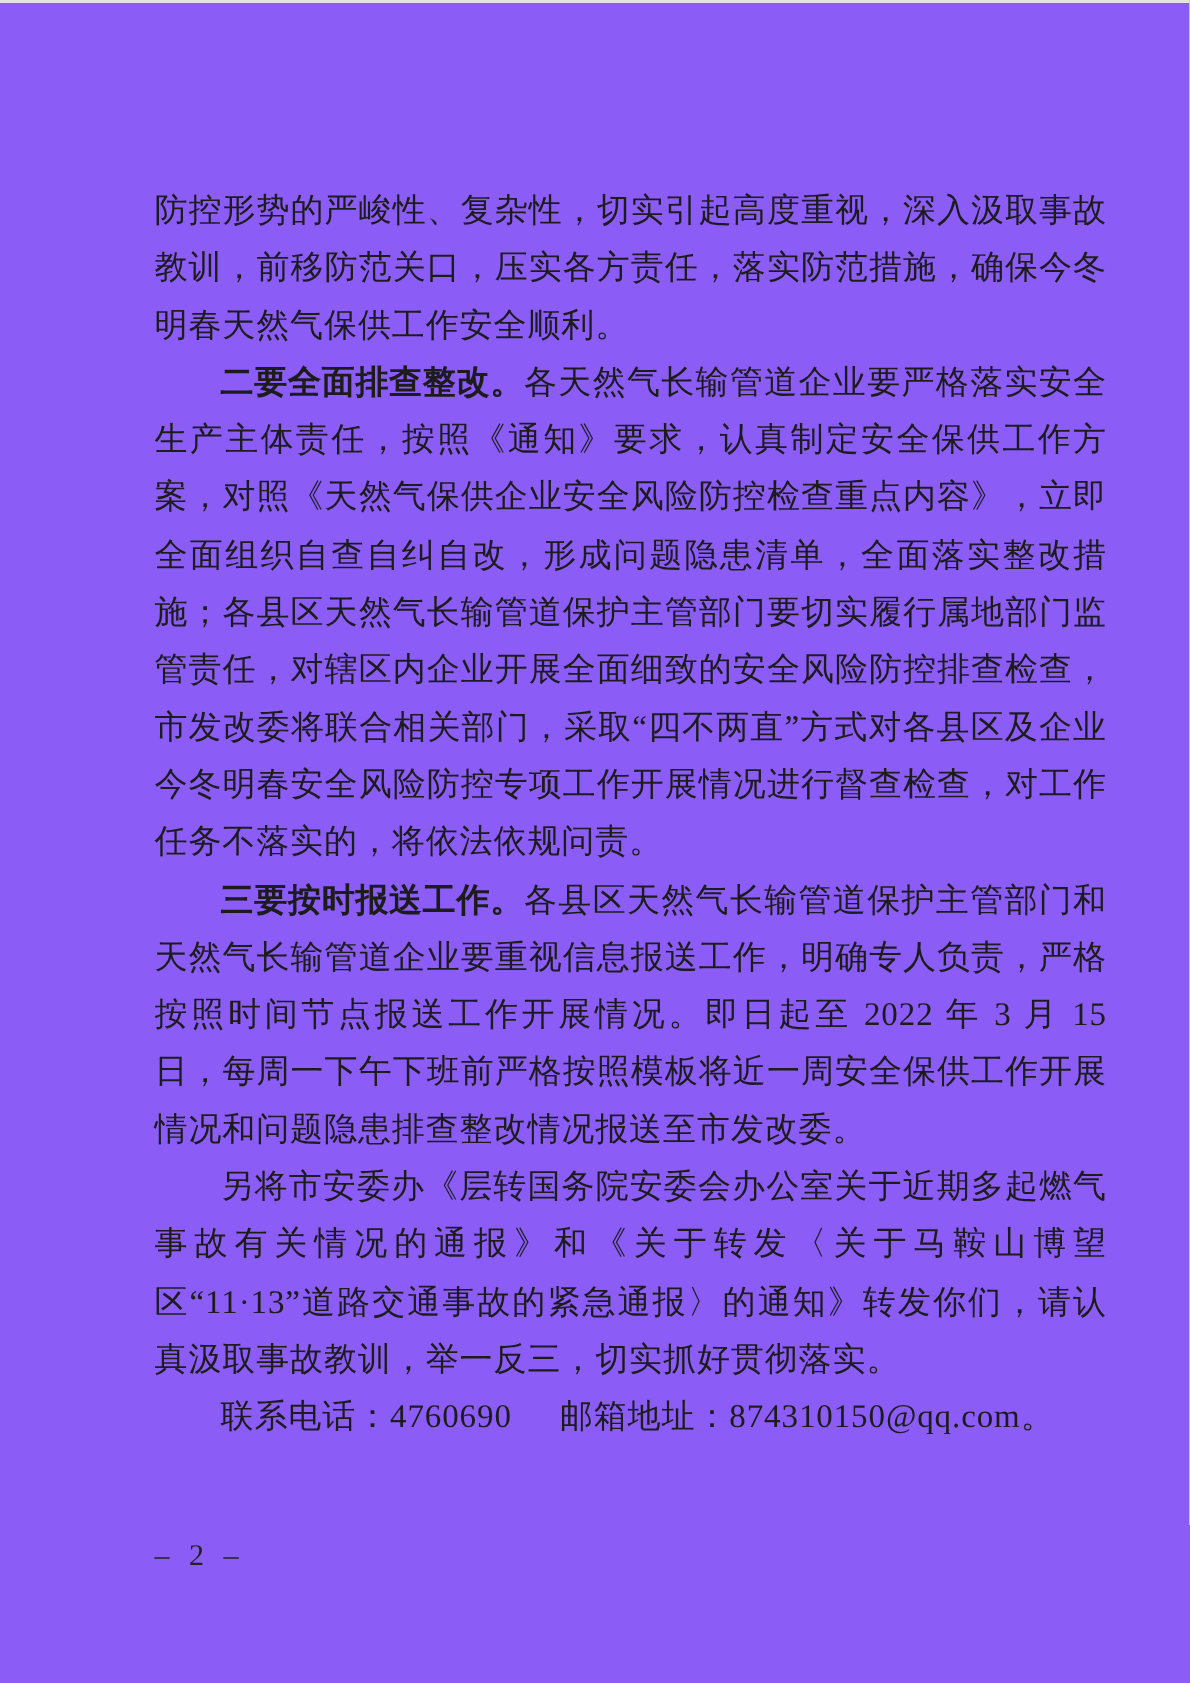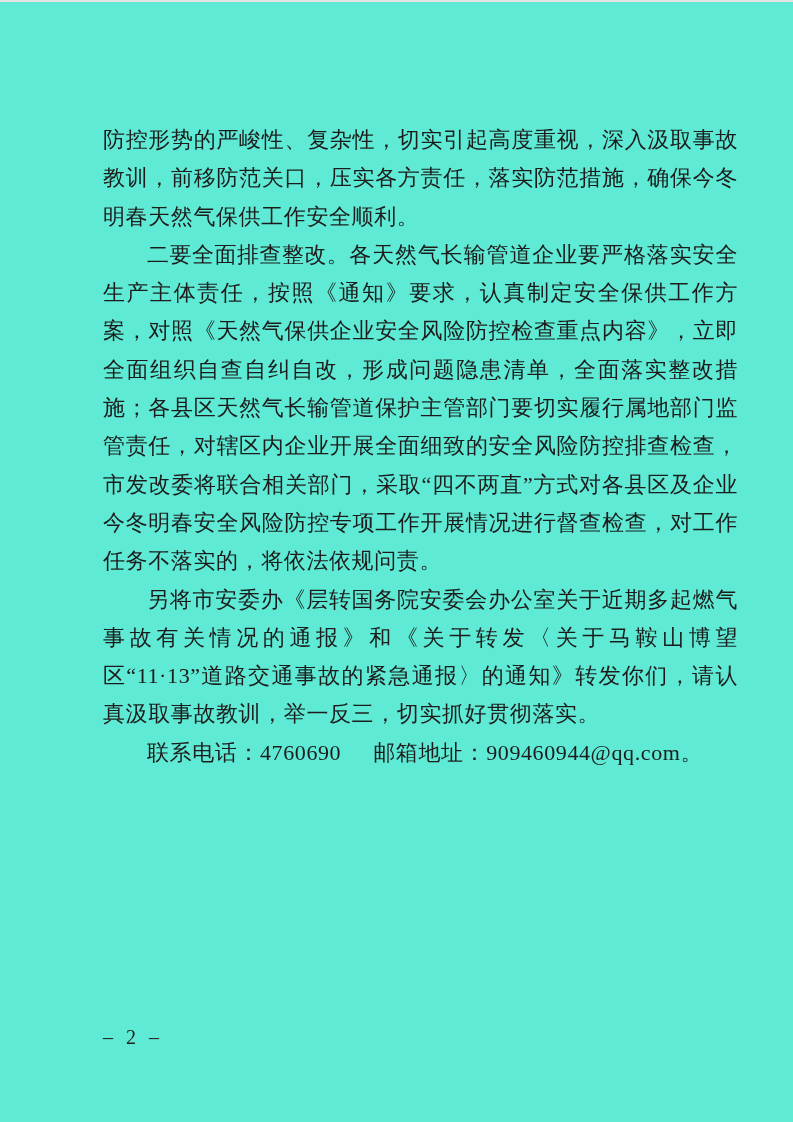--- a/index.html
+++ b/index.html
@@ -1,21 +1,21 @@
 <!DOCTYPE html>
 <html><head>
   <meta charset="utf-8">
   <style>
     * { box-sizing: border-box; }
     html, body { margin: 0; padding: 0; background: #ffffff; }
     .page {
       position: relative;
       width: 793px;
       height: 1122px;
-      background: #5eead4;
+      background: #8b5cf6;
       overflow: hidden;
       font-family: "Liberation Serif", "DejaVu Serif", serif;
       color: #1c1c1c;
     }
     .top-edge {
       position: absolute;
       top: 0; left: 0;
       width: 100%; height: 2px;
       background: #e4e4e4;
     }
@@ -27,21 +27,21 @@
       font-size: 22px;
       line-height: 38.3px;
       letter-spacing: 0.6px;
       text-align: justify;
       text-justify: inter-character;
     }
     .para { margin: 0; padding: 0; }
     .para.indent { text-indent: 2em; }
     .lead {
       font-family: "Liberation Sans", "DejaVu Sans", sans-serif;
-      font-weight: 400;
+      font-weight: 700;
       letter-spacing: 0.2px;
     }
     .contact-line { text-indent: 2em; text-align: left; }
     .contact-email { margin-left: 32px; }
     .footer-page-number {
       position: absolute;
       left: 103px;
       top: 1026px;
       font-size: 20px;
       letter-spacing: 4px;
@@ -53,20 +53,21 @@
 <body>
 
 <div class="page">
   <div class="top-edge"></div>
 
   <div class="body-text">
     <p class="para"><span>防控形势的严峻性、复杂性，切实引起高度重视，深入汲取事故教训，前移防范关口，压实各方责任，落实防范措施，确保今冬明春天然气保供工作安全顺利。</span></p>
 
     <p class="para indent"><b class="lead">二要全面排查整改。</b><span>各天然气长输管道企业要严格落实安全生产主体责任，按照《通知》要求，认真制定安全保供工作方案，对照《天然气保供企业安全风险防控检查重点内容》，立即全面组织自查自纠自改，形成问题隐患清单，全面落实整改措施；各县区天然气长输管道保护主管部门要切实履行属地部门监管责任，对辖区内企业开展全面细致的安全风险防控排查检查，市发改委将联合相关部门，采取“四不两直”方式对各县区及企业今冬明春安全风险防控专项工作开展情况进行督查检查，对工作任务不落实的，将依法依规问责。</span></p>
 
+    <p class="para indent"><b class="lead">三要按时报送工作。</b><span>各县区天然气长输管道保护主管部门和天然气长输管道企业要重视信息报送工作，明确专人负责，严格按照时间节点报送工作开展情况。即日起至 2022 年 3 月 15 日，每周一下午下班前严格按照模板将近一周安全保供工作开展情况和问题隐患排查整改情况报送至市发改委。</span></p>
 
     <p class="para indent"><span>另将市安委办《层转国务院安委会办公室关于近期多起燃气事故有关情况的通报》和《关于转发〈关于马鞍山博望区“11·13”道路交通事故的紧急通报〉的通知》转发你们，请认真汲取事故教训，举一反三，切实抓好贯彻落实。</span></p>
 
-    <p class="para contact-line"><span class="contact-phone">联系电话：4760690</span><span class="contact-email">邮箱地址：909460944@qq.com。</span></p>
+    <p class="para contact-line"><span class="contact-phone">联系电话：4760690</span><span class="contact-email">邮箱地址：874310150@qq.com。</span></p>
   </div>
 
   <div class="footer-page-number">– 2 –</div>
 </div>
 
 </body></html>

